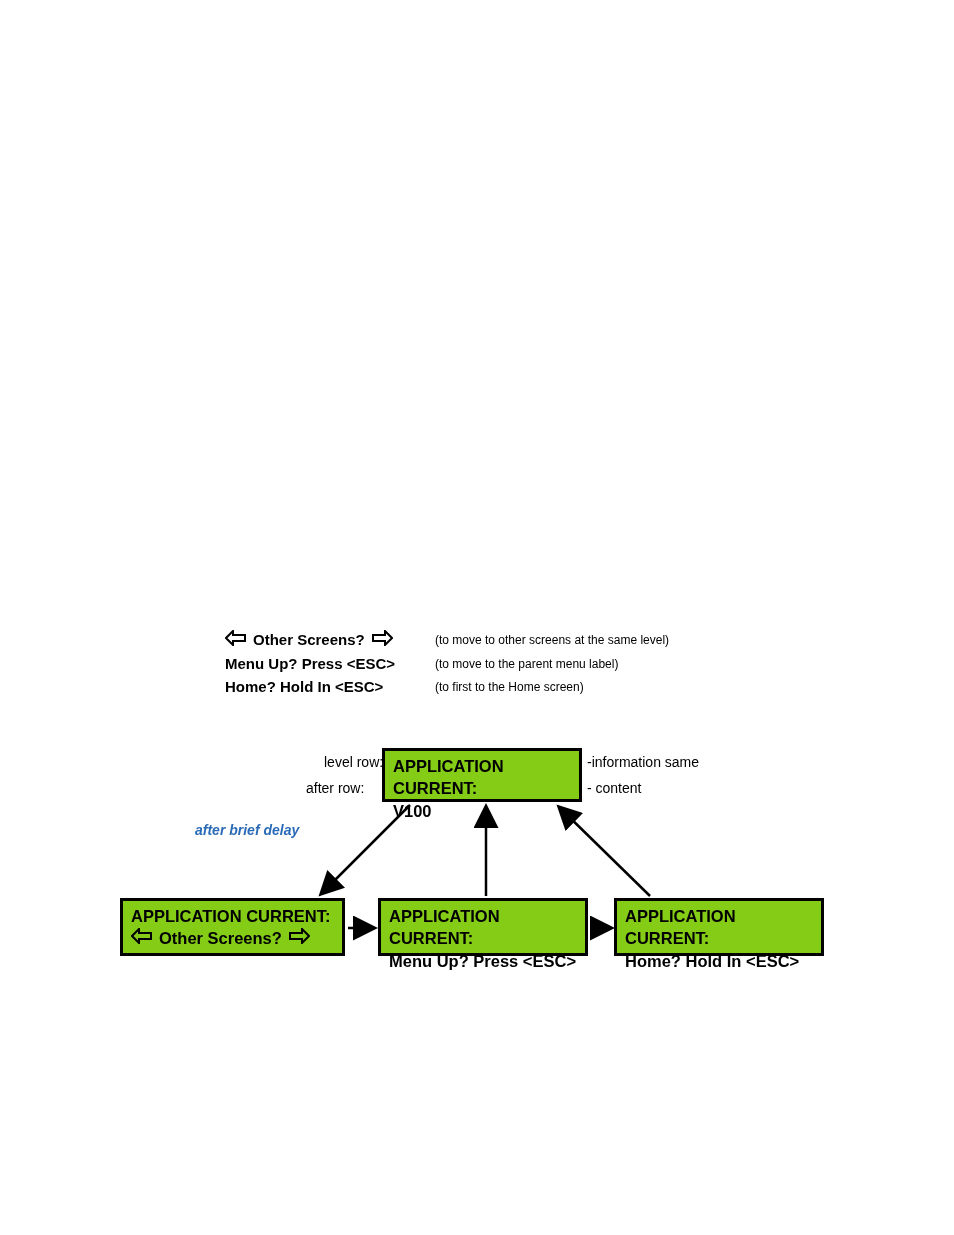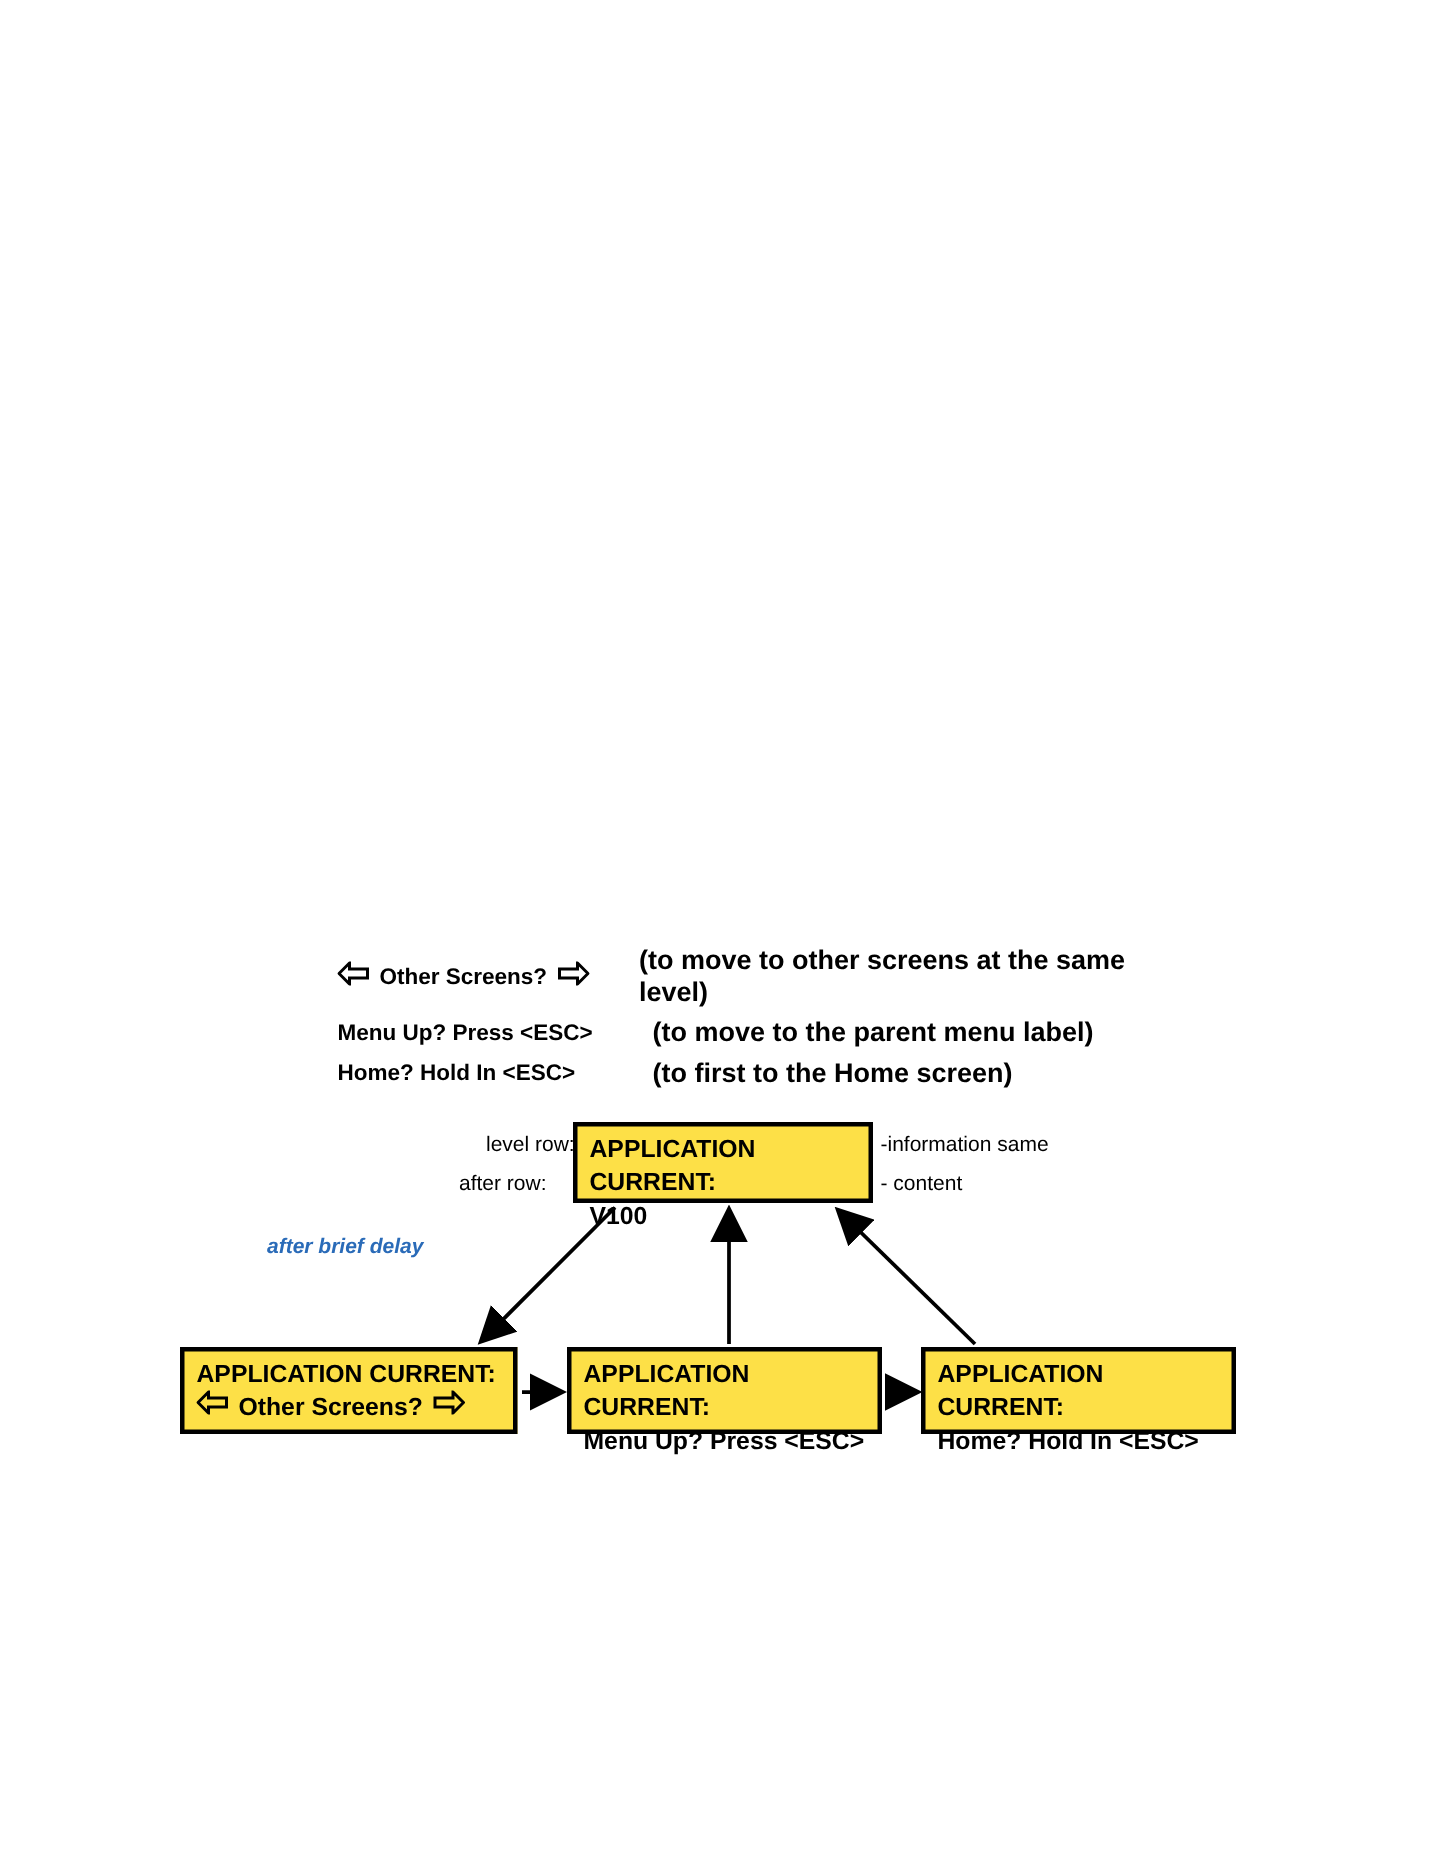--- a/index.html
+++ b/index.html
@@ -29,38 +29,38 @@
       font-size: 15px;
     }
     .legend-left {
       width: 210px;
       font-weight: bold;
       display: flex;
       align-items: center;
       gap: 6px;
     }
     .legend-right {
-      font-weight: bold;
-      font-size: 18px;
+      font-weight: normal;
+      font-size: 12px;
     }
     .arrow-outline-left, .arrow-outline-right {
       display: inline-block;
     }
     .delay-text {
       position: absolute;
-      left: 178px;
+      left: 195px;
       top: 192px;
       color: #2a6bb8;
       font-weight: bold;
       font-style: italic;
       font-size: 14px;
     }
     .box {
       position: absolute;
-      background: #fde047;
+      background: #84cc16;
       border: 3px solid #000;
       padding: 4px 8px 6px 8px;
       font-weight: bold;
       font-size: 16.5px;
       line-height: 1.35;
     }
     .box .row1 {}
     .box .row2 { display: flex; align-items: center; gap: 6px; }
     .box-top {
       left: 382px;

